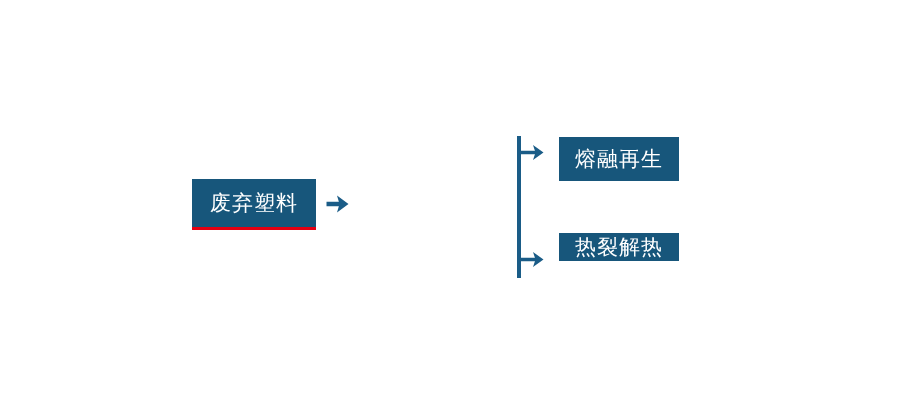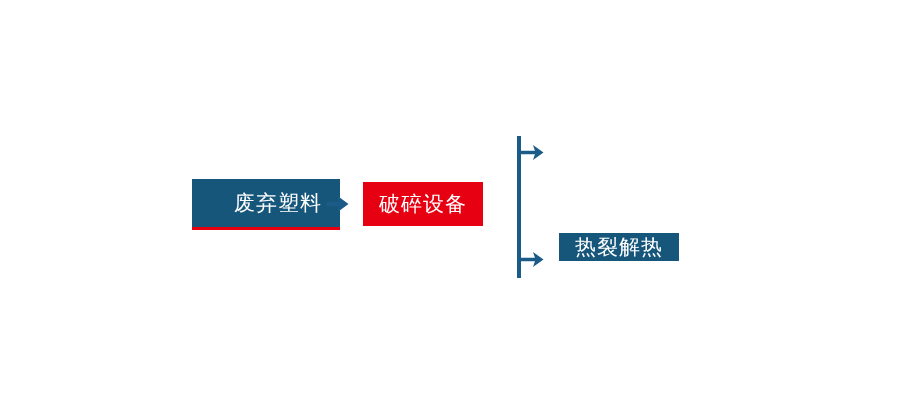--- a/index.html
+++ b/index.html
@@ -22,21 +22,21 @@
     justify-content: center;
     color: var(--text_white, #ffffff);
     font-size: 21px;
     letter-spacing: 1px;
     font-weight: 400;
     white-space: nowrap;
     box-sizing: content-box;
   }
   .node.blue { background: var(--box_blue, #17567b); }
   .node.red  { background: var(--box_red, #e60012); }
-  .node.red-underline { border-bottom: 3px solid var(--underline_red, #e60012); padding-left: 24px; }
+  .node.red-underline { border-bottom: 3px solid var(--underline_red, #e60012); }
 
   .node-waste   { left: 192px; top: 179px; width: 124px; height: 48px; }
   .node-crush   { left: 363px; top: 182px; width: 120px; height: 44px; }
   .node-melt    { left: 559px; top: 137px; width: 120px; height: 44px; }
   .node-pyro    { left: 559px; top: 233px; width: 120px; height: 28px; }
 
   .connectors {
     position: absolute;
     left: 0; top: 0;
     width: 900px;
@@ -46,24 +46,24 @@
 </style>
 </head>
 <body>
 
 <div class="canvas">
 
   <div class="node blue red-underline node-waste">
     <span>废弃塑料</span>
   </div>
 
-  <div class="node red node-crush">
-    <span>破碎设备</span>
+
+  <div class="node blue node-melt">
+    <span>熔融再生</span>
   </div>
-
 
   <div class="node blue node-pyro">
     <span>热裂解热</span>
   </div>
 
   <svg class="connectors" viewBox="0 0 900 411">
 
     <g>
       <line x1="326.5" y1="204" x2="340" y2="204" stroke-width="4.5" stroke="#1a5c87"></line>
       <polygon points="337,195.5 348.5,204 337,212.5 339.5,204" fill="#1a5c87"></polygon>

